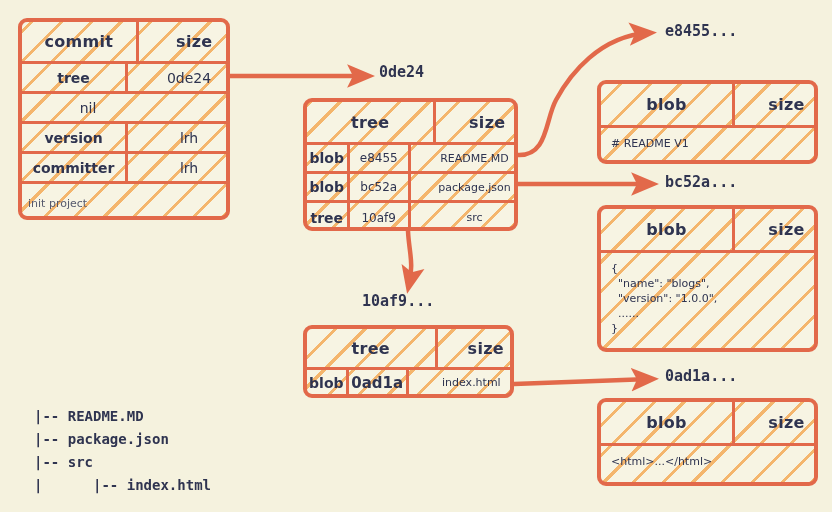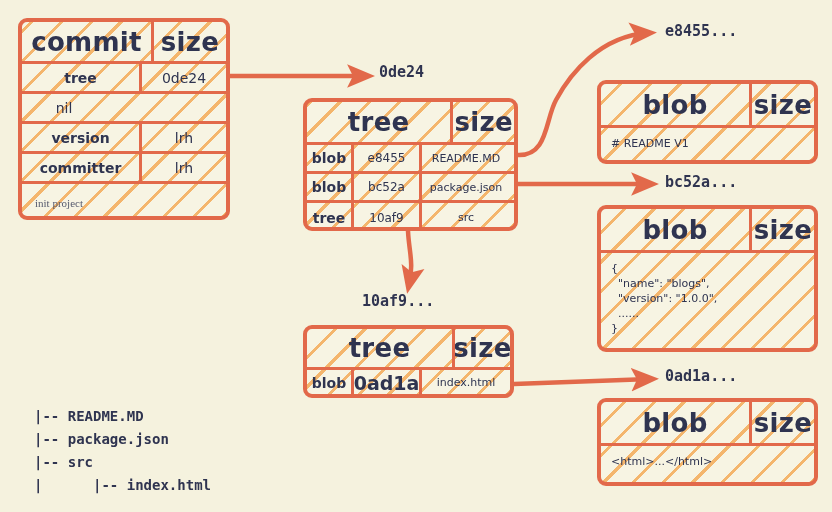--- a/index.html
+++ b/index.html
@@ -46,26 +46,26 @@
   .cell {
     box-sizing: border-box;
     display: flex;
     align-items: center;
     justify-content: center;
     border-right: 3px solid #e2694a;
     color: #2f3450;
     overflow: hidden;
     white-space: nowrap;
   }
-  .cell:last-child { border-right: none; }
+  .cell:last-child { border-right: none; margin-left: 24px; }
 
   
   .hdr {
     font-weight: bold;
-    font-size: 26px;
+    font-size: 16px;
     letter-spacing: 0.3px;
   }
   .kv {
     font-weight: bold;
     font-size: 14px;
   }
   .val {
     font-size: 14px;
   }
 
@@ -76,42 +76,41 @@
   #commit-node .row.mrow { height: 38px; border-bottom: none; }
   #commit-node .c-key { width: 120px; }
   #commit-node .c-val { width: 84px; }
   #commit-node .c-hdr-a { width: 132px; }
   #commit-node .c-hdr-b { width: 72px; }
   .msg {
     font-size: 11px;
     color: #55596d;
     display: flex;
     align-items: center;
-    padding-left: 13px;
-    font-family: Liberation Serif, serif;
+    padding-left: 6px;
   }
 
   
   #tree-node { left: 303px; top: 98px; width: 215px; height: 133px; }
   #tree-node .hrow { height: 43px; }
   #tree-node .trow { height: 29px; }
   #tree-node .t-hdr-a { width: 147px; }
   #tree-node .t-hdr-b { width: 61px; }
   #tree-node .t-type { width: 47px; font-weight: bold; font-size: 14px; }
   #tree-node .t-hash { width: 68px; font-weight: normal; font-size: 12px; }
   #tree-node .t-name { width: 88px; font-size: 11px; }
 
   
   #tree-node-2 { left: 303px; top: 325px; width: 211px; height: 73px; }
   #tree-node-2 .hrow { height: 41px; }
   #tree-node-2 .trow { height: 25px; border-bottom: none; }
   #tree-node-2 .t-hdr-a { width: 148px; }
   #tree-node-2 .t-hdr-b { width: 55px; }
   #tree-node-2 .t-type { width: 47px; font-weight: bold; font-size: 14px; }
-  #tree-node-2 .t-hash { width: 68px; font-weight: bold; font-size: 19px; }
+  #tree-node-2 .t-hash { width: 68px; font-weight: bold; font-size: 15px; }
   #tree-node-2 .t-name { width: 88px; font-size: 11px; }
 
   
   .blob-node { left: 597px; width: 221px; }
   .blob-node .hrow { height: 44px; border-bottom: 3px solid #e2694a; }
   .blob-node .b-hdr-a { width: 151px; }
   .blob-node .b-hdr-b { width: 62px; }
   .blob-body {
     box-sizing: border-box;
     padding: 8px 10px 4px 10px;

